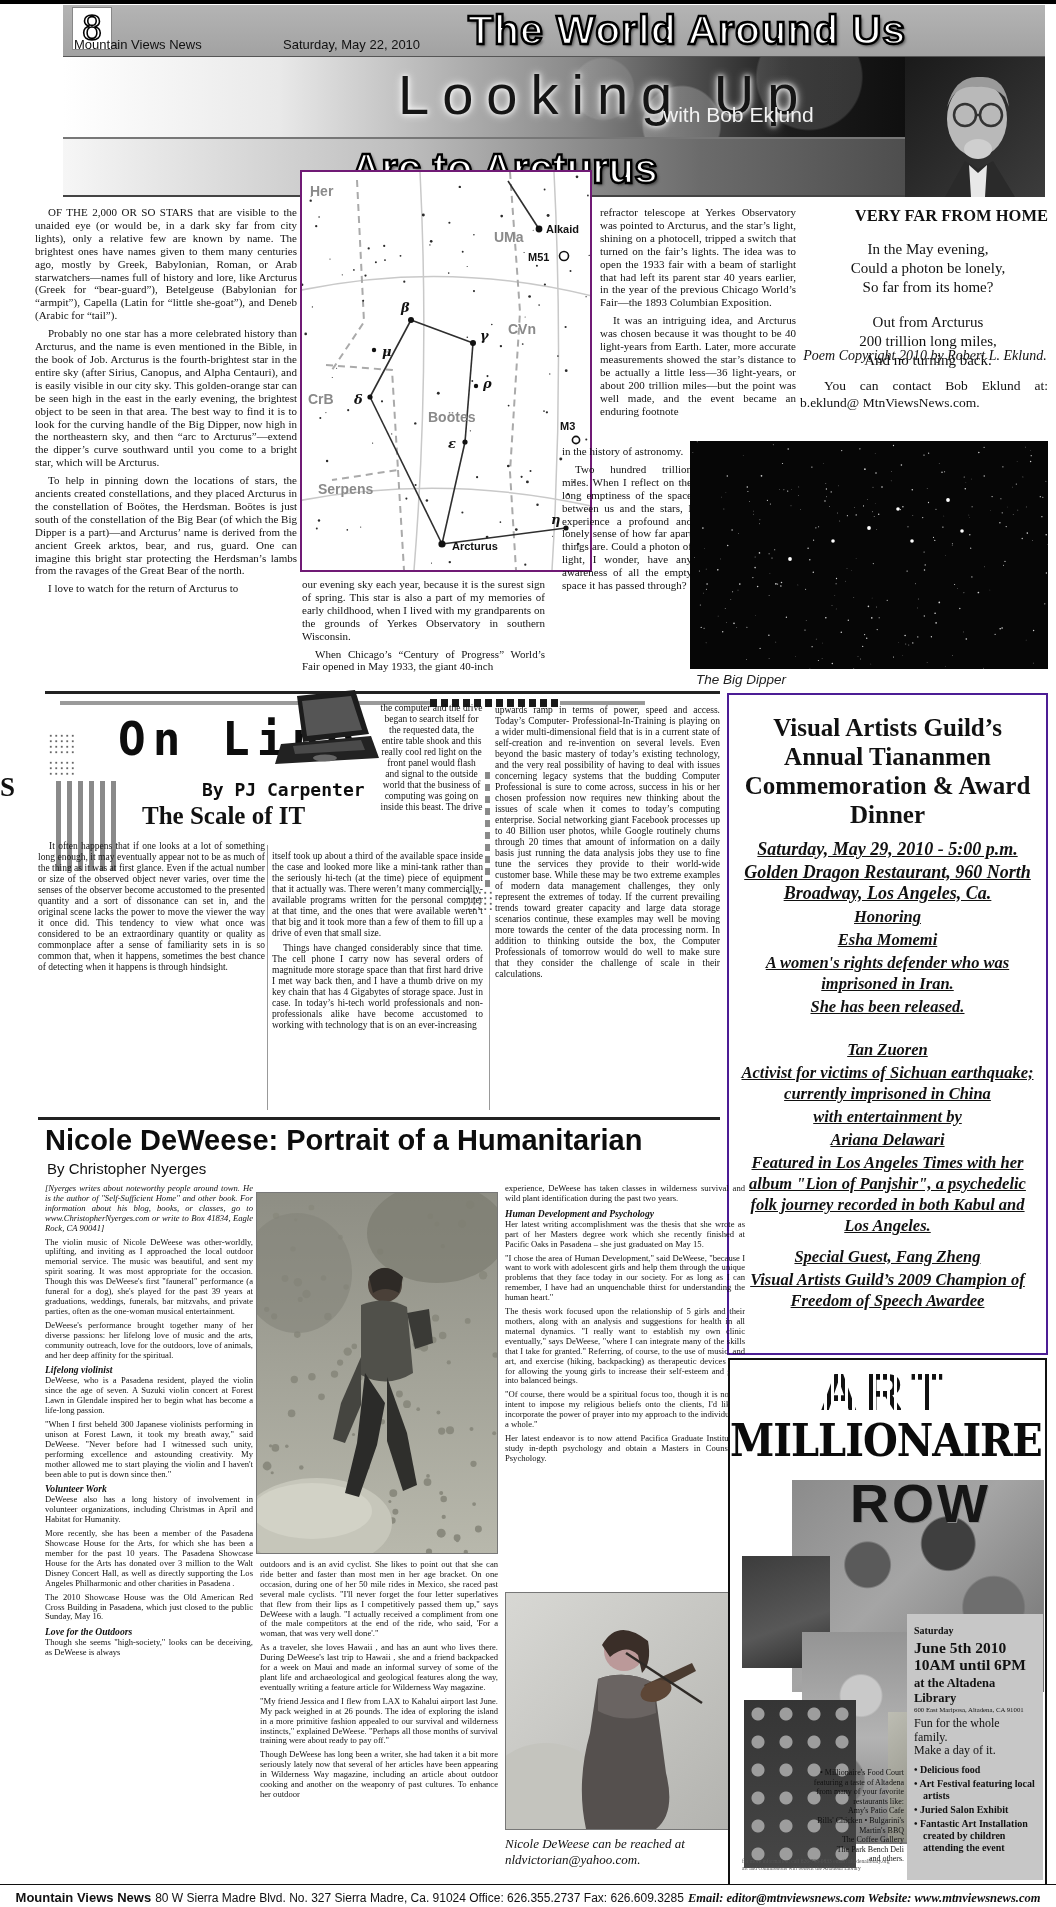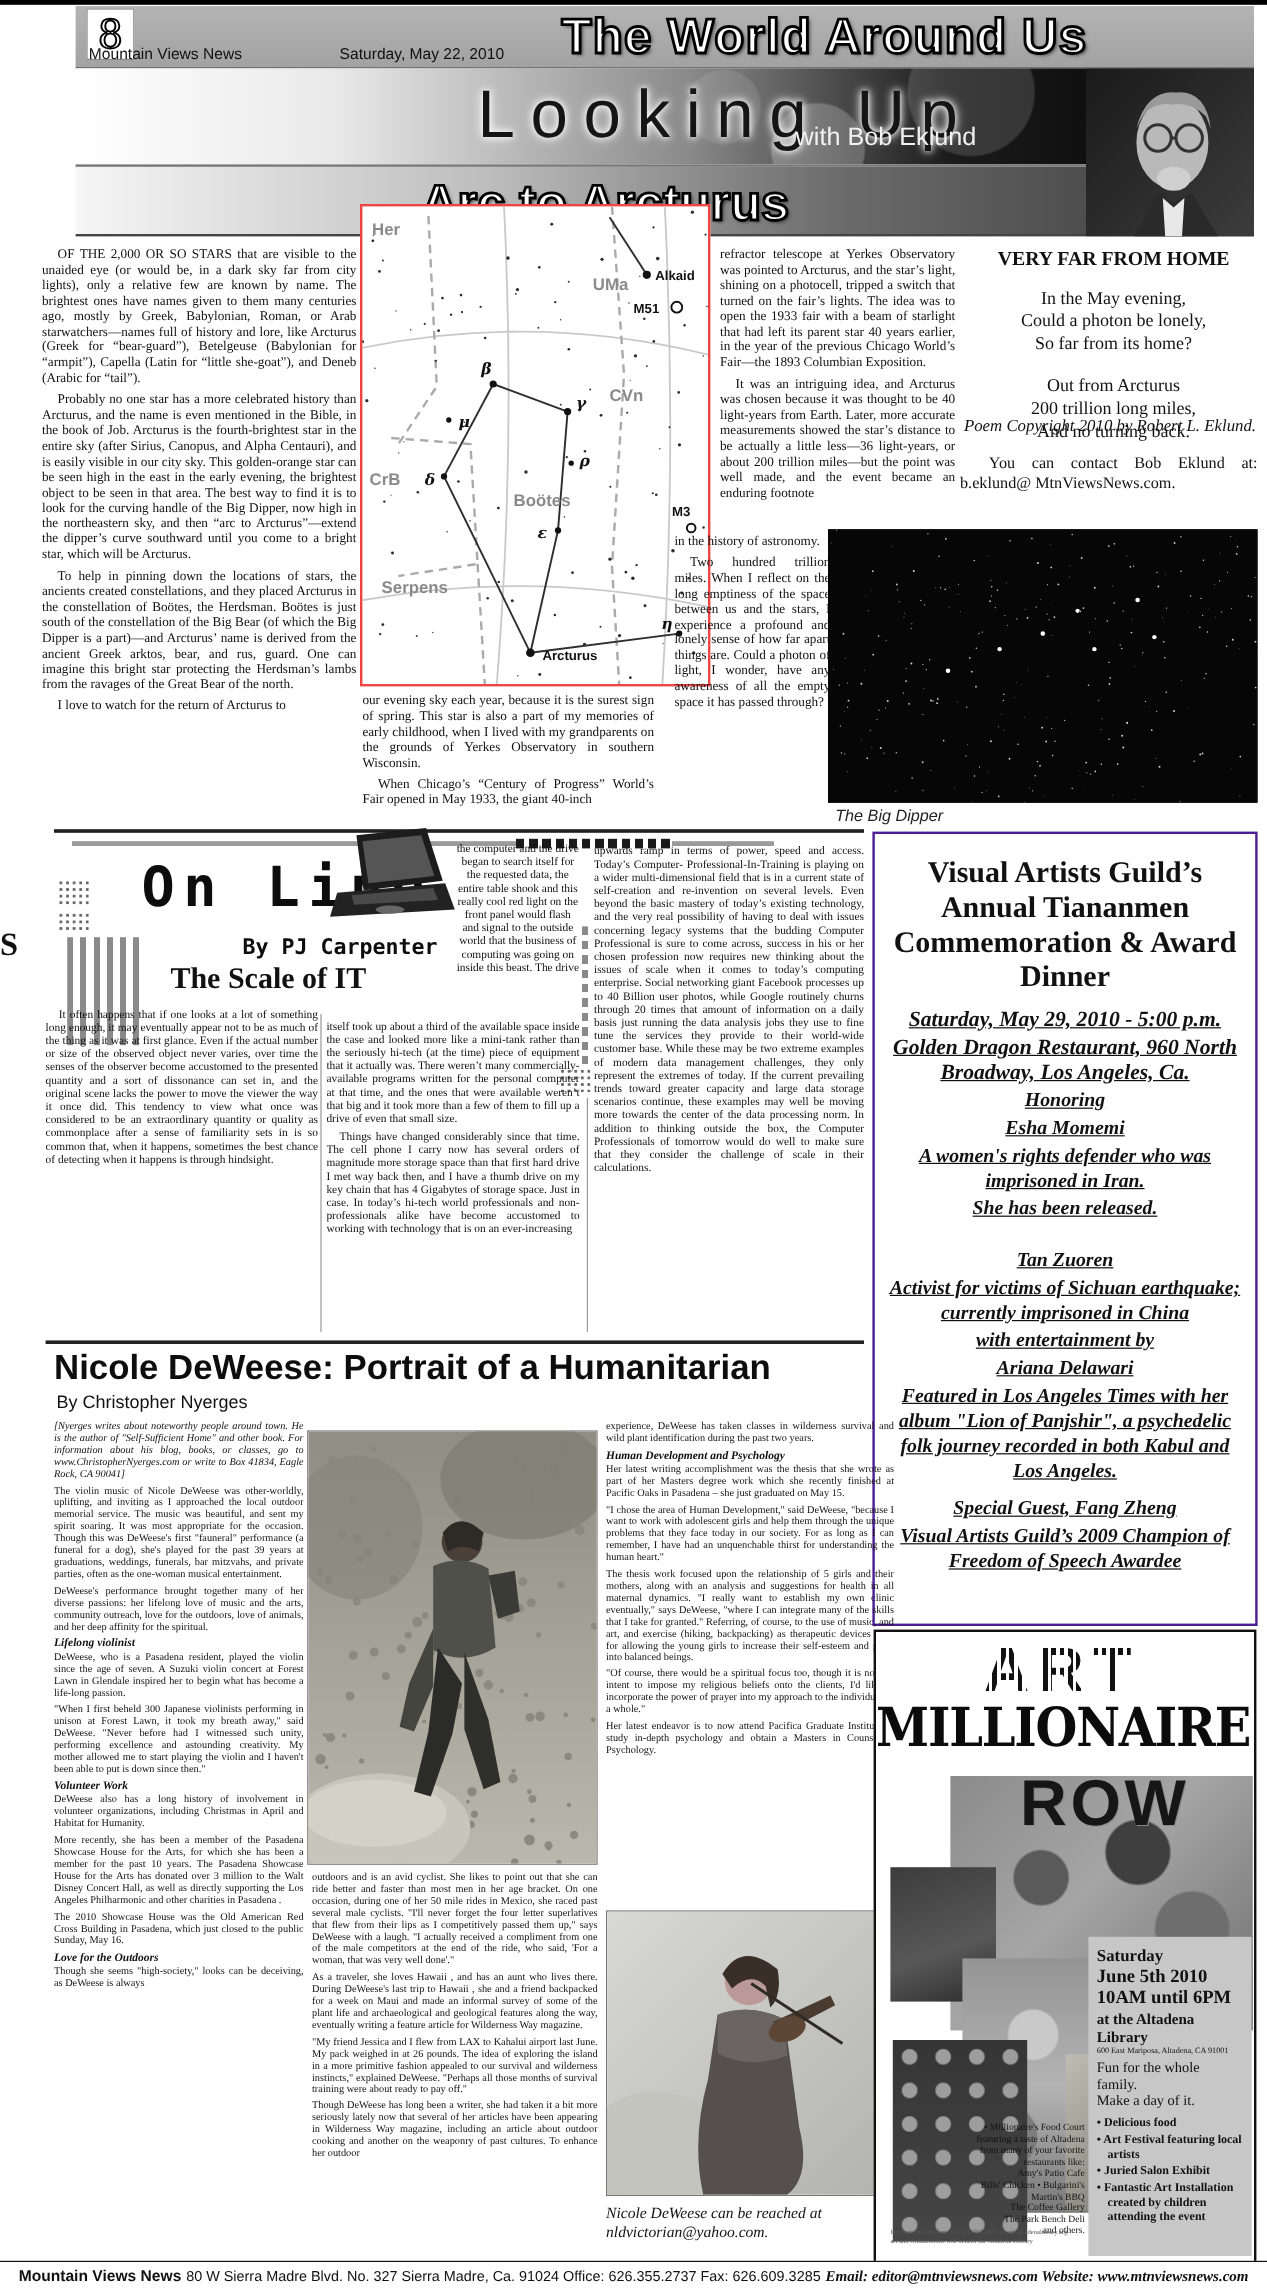--- a/index.html
+++ b/index.html
@@ -78,21 +78,21 @@
     <span class="abs sans stroke-w" style="left:272px;top:6px;font-size:42px;font-weight:bold;margin-left:16px;">Arc to Arcturus</span>
   </div>
 
   <div class="abs col" style="left:35px;top:206px;width:262px;height:480px;">
     <p class="bp">OF THE 2,000 OR SO STARS that are visible to the unaided eye (or would be, in a dark sky far from city lights), only a relative few are known by name.  The brightest ones have names given to them many centuries ago, mostly by Greek, Babylonian, Roman, or Arab starwatchers—names full of history and lore, like Arcturus (Greek for “bear-guard”), Betelgeuse (Babylonian for “armpit”), Capella (Latin for “little she-goat”), and Deneb (Arabic for “tail”).</p>
     <p class="bp">Probably no one star has a more celebrated history than Arcturus, and the name is even mentioned in the Bible, in the book of Job.  Arcturus is the fourth-brightest star in the entire sky (after Sirius, Canopus, and Alpha Centauri), and is easily visible in our city sky.  This golden-orange star can be seen high in the east in the early evening, the brightest object to be seen in that area.  The best way to find it is to look for the curving handle of the Big Dipper, now high in the northeastern sky, and then “arc to Arcturus”—extend the dipper’s curve southward until you come to a bright star, which will be Arcturus.</p>
     <p class="bp">To help in pinning down the locations of stars, the ancients created constellations, and they placed Arcturus in the constellation of Boötes, the Herdsman.  Boötes is just south of the constellation of the Big Bear (of which the Big Dipper is a part)—and Arcturus’ name is derived from the ancient Greek arktos, bear, and rus, guard.  One can imagine this bright star protecting the Herdsman’s lambs from the ravages of the Great Bear of the north.</p>
     <p class="bp">I love to watch for the return of Arcturus to</p>
   </div>
 
-  <div class="abs" style="left:300px;top:170px;width:292px;height:402px;background:#fff;border:2px solid #ef4444;">
+  <div class="abs" style="left:300px;top:170px;width:292px;height:402px;background:#fff;border:2px solid #701a75;">
     <svg width="288" height="398" viewBox="0 0 288 398">
       <path d="M-10 120 Q144 86 298 126" stroke="#c9c9c9" stroke-width="1.5" fill="none"></path>
       <path d="M-10 330 Q144 300 298 336" stroke="#c9c9c9" stroke-width="1.5" fill="none"></path>
       <path d="M118 0 Q128 200 112 398" stroke="#c9c9c9" stroke-width="1.5" fill="none"></path>
       <path d="M252 0 Q262 200 250 398" stroke="#c9c9c9" stroke-width="1.5" fill="none"></path>
       <polyline points="55,8 62,150 30,198" stroke="#aaa" stroke-width="2" stroke-dasharray="7 5" fill="none"></polyline>
       <polyline points="208,0 218,140 208,300 214,398" stroke="#aaa" stroke-width="2" stroke-dasharray="7 5" fill="none"></polyline>
       <polyline points="24,193 90,198 96,298 30,308" stroke="#aaa" stroke-width="2" stroke-dasharray="7 5" fill="none"></polyline>
       <polyline points="96,298 102,398" stroke="#aaa" stroke-width="2" stroke-dasharray="7 5" fill="none"></polyline>
       <g id="chart-stars">
@@ -243,21 +243,21 @@
     <p class="bp" style="text-indent:0;">refractor telescope at Yerkes Observatory was pointed to Arcturus, and the star’s light, shining on a photocell, tripped a switch that turned on the fair’s lights. The idea was to open the 1933 fair with a beam of starlight that had left its parent star 40 years earlier, in the year of the previous Chicago World’s Fair—the 1893 Columbian Exposition.</p>
     <p class="bp">It was an intriguing idea, and Arcturus was chosen because it was thought to be 40 light-years from Earth.  Later, more accurate measurements showed the star’s distance to be actually a little less—36 light-years, or about 200 trillion miles—but the point was well made, and the event became an enduring footnote</p>
   </div>
 
   <div class="abs col" style="left:562px;top:445px;width:130px;height:250px;">
     <p class="bp" style="text-indent:0;">in the history of astronomy.</p>
     <p class="bp">Two hundred trillion miles. When I reflect on the long emptiness of the space between us and the stars, I experience a profound and lonely sense of how far apart things are.  Could a photon of light, I wonder, have any awareness of all the empty space it has passed through?</p>
   </div>
 
   <div class="abs" style="left:808px;top:206px;width:240px;height:230px;">
-    <div style="font-size:16.5px;font-weight:bold;text-align:center;margin-bottom:14px;">VERY FAR FROM HOME</div>
+    <div style="font-size:16.5px;font-weight:bold;text-align:right;margin-bottom:14px;">VERY FAR FROM HOME</div>
     <div class="poem-line">In the May evening,</div>
     <div class="poem-line">Could a photon be lonely,</div>
     <div class="poem-line">So far from its home?</div>
     <div style="height:16px;"></div>
     <div class="poem-line">Out from Arcturus</div>
     <div class="poem-line">200 trillion long miles,</div>
     <div class="poem-line">And no turning back.</div>
   </div>
   <div class="abs" style="left:800px;top:348px;width:250px;font-size:14px;font-style:italic;text-align:center;">Poem Copyright 2010 by Robert L. Eklund.</div>
   <div class="abs" style="left:800px;top:378px;width:248px;font-size:13.5px;text-align:justify;text-indent:24px;line-height:16.5px;">You can contact Bob Eklund at: b.eklund@ MtnViewsNews.com.</div>
@@ -792,21 +792,21 @@
         radial-gradient(circle at 30% 70%, #7d7d7d 0 26px, transparent 28px),
         linear-gradient(180deg,#949494,#b3b3b3 50%,#7a7a7a);"></div>
       <div class="collage-box" style="left:6px;top:228px;width:112px;height:168px;background:
         radial-gradient(#9d9d9d 6px, transparent 7px),
         linear-gradient(180deg,#353535,#464646);background-size:28px 28px, 100% 100%;"></div>
       <div class="collage-box" style="left:150px;top:240px;width:105px;height:130px;background:linear-gradient(135deg,#bdbdb3,#8f8f85 60%,#6c6c64);"></div>
     </div>
     <div class="abs sans" style="left:120px;top:112px;font-size:54px;font-weight:bold;letter-spacing:3px;color:#161616;text-shadow:1px 1px 0 #888;">ROW</div>
 
     <div class="abs" style="left:177px;top:254px;width:136px;height:266px;background:#c7c7c7;padding:8px 7px;">
-      <div style="font-size:14px;font-weight:bold;line-height:17px;">Saturday</div>
+      <div style="font-size:10px;font-weight:bold;line-height:17px;">Saturday</div>
       <div style="font-size:15.5px;font-weight:bold;line-height:17px;">June 5th 2010</div>
       <div style="font-size:15.5px;font-weight:bold;line-height:17px;">10AM until 6PM</div>
       <div style="font-size:12.5px;font-weight:bold;margin-top:3px;">at the Altadena Library</div>
       <div style="font-size:6.8px;margin-bottom:4px;">600 East Mariposa, Altadena, CA 91001</div>
       <div style="font-size:12px;line-height:13.5px;">Fun for the whole family.</div>
       <div style="font-size:12px;line-height:13.5px;margin-bottom:6px;">Make a day of it.</div>
       <div class="bullet">Delicious food</div>
       <div class="bullet">Art Festival featuring local artists</div>
       <div class="bullet">Juried Salon Exhibit</div>
       <div class="bullet">Fantastic Art Installation created by children attending the event</div>

